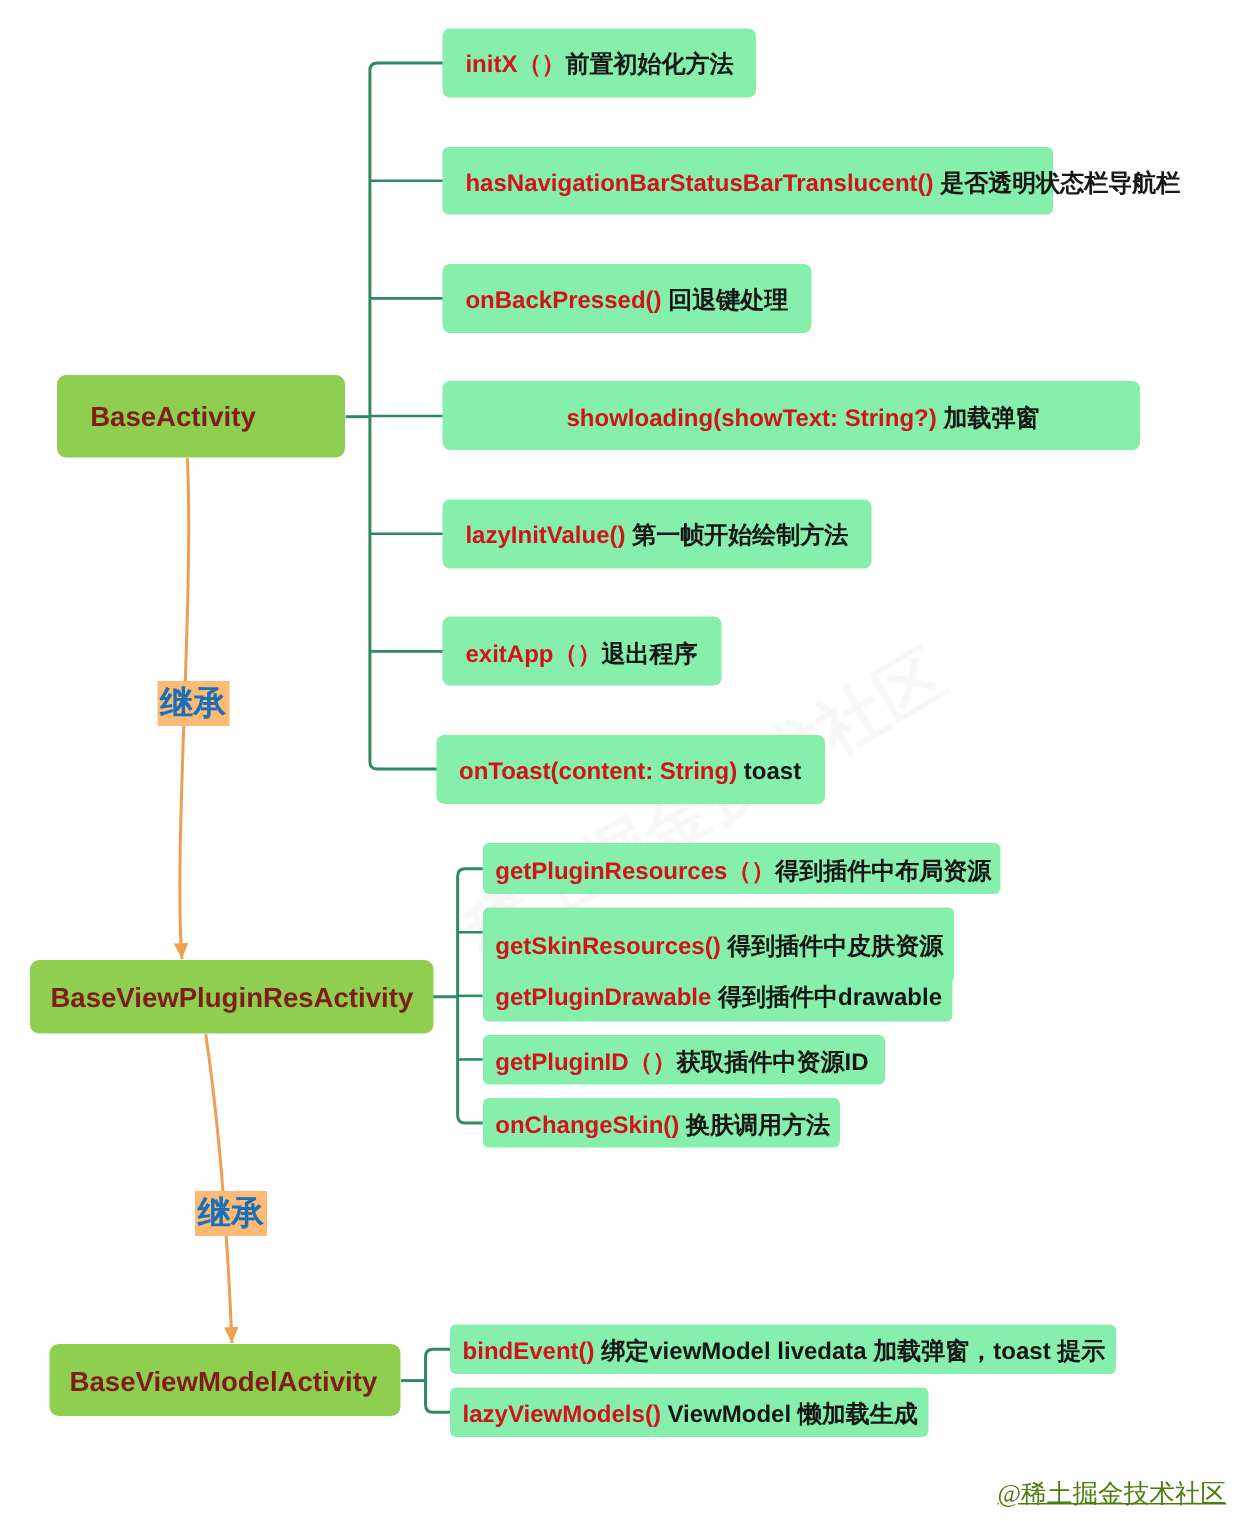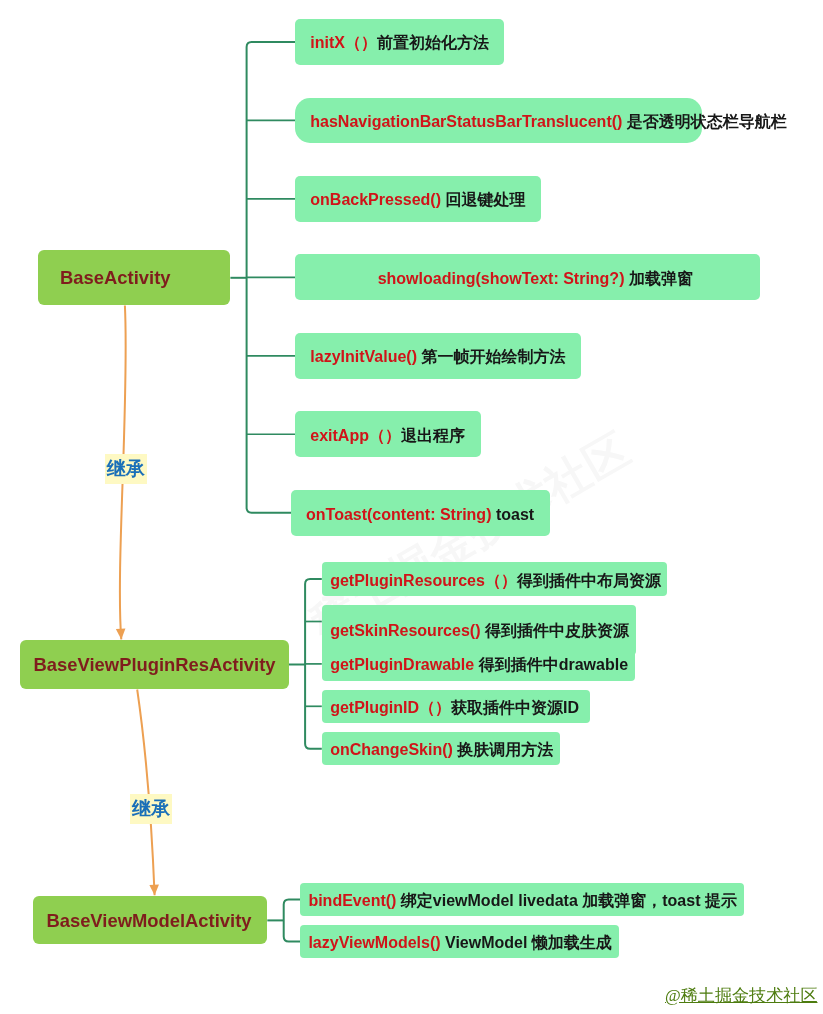--- a/index.html
+++ b/index.html
@@ -9,22 +9,22 @@
   #stage{position:absolute;left:0;top:0;width:823px;height:1014px;background:#fff;}
   svg.lines{position:absolute;left:0;top:0;width:823px;height:1014px;z-index:2;}
   .node{position:absolute;box-sizing:border-box;display:flex;align-items:center;z-index:3;}
   .root-node{background:#8fcf50;border-radius:6px;color:#7f1d1d;font-weight:bold;
              justify-content:flex-start;font-size:18px;white-space:nowrap;}
   .leaf{background:#86efac;border-radius:5px;white-space:pre;}
   .leaf .txt{display:block;position:relative;top:2px;}
   .root-node span{position:relative;top:1px;}
   .m{color:#d01419;font-weight:bold;}
   .d{color:#171717;font-weight:bold;}
-  .inherit{position:absolute;color:#1a6fb8;font-weight:bold;white-space:nowrap;font-size:19px;z-index:4;
-           background:#fef9c3;line-height:30px;height:30px;padding:0 2px;}
+  .inherit{position:absolute;color:#1a6fb8;font-weight:bold;white-space:nowrap;font-size:22px;z-index:4;
+           background:#fdba74;line-height:30px;height:30px;padding:0 2px;}
   .wm-corner{position:absolute;color:#4d7c0f;white-space:nowrap;font-size:17.1px;z-index:1;
              font-family:"Liberation Serif","DejaVu Serif",serif;text-decoration:underline;}
   .wm-diag{position:absolute;color:#f7f7f7;white-space:nowrap;font-size:44px;font-weight:bold;
            transform:rotate(-30deg);transform-origin:left top;letter-spacing:1px;z-index:0;}
 </style>
 </head>
 <body>
 
 <div id="stage">
   <svg class="lines" viewBox="0 0 823 1014" id="svg-lines">
@@ -60,21 +60,21 @@
   </div>
   <div class="node root-node" id="n-base-view-model-activity" style="left: 32.5px; top: 896.1px; width: 234.8px; height: 48.1px; font-size: 18.4px; padding-left: 13.9px;">
     <span>BaseViewModelActivity</span>
   </div>
 
   <div class="inherit" id="edge-label-0" style="left: 104.7px; top: 453.8px;">继承</div>
   <div class="inherit" id="edge-label-1" style="left: 129.9px; top: 793.5px;">继承</div>
 
   <div id="leaves">
       <div class="node leaf" style="left: 295.3px; top: 19.1px; width: 208.7px; height: 45.8px; font-size: 16px; padding-left: 15px; border-radius: 5px;"><span class="txt"><span class="m">initX（）</span><span class="d">前置初始化方法</span></span></div>
-      <div class="node leaf" style="left: 295.3px; top: 97.55px; width: 407px; height: 45.8px; font-size: 16px; padding-left: 15px; border-radius: 15px;"><span class="txt"><span class="m">hasNavigationBarStatusBarTranslucent()</span> <span class="d">是否透明状态栏导航栏</span></span></div>
+      <div class="node leaf" style="left: 295.3px; top: 97.55px; width: 407px; height: 45.8px; font-size: 16px; padding-left: 15px; border-radius: 4px;"><span class="txt"><span class="m">hasNavigationBarStatusBarTranslucent()</span> <span class="d">是否透明状态栏导航栏</span></span></div>
       <div class="node leaf" style="left: 295.3px; top: 176px; width: 246.2px; height: 45.8px; font-size: 16px; padding-left: 15px; border-radius: 5px;"><span class="txt"><span class="m">onBackPressed()</span> <span class="d">回退键处理</span></span></div>
       <div class="node leaf" style="left: 295.3px; top: 254.45px; width: 465px; height: 45.8px; font-size: 16px; padding-left: 15px; border-radius: 5px; justify-content: center;"><span class="txt"><span class="m">showloading(showText: String?)</span> <span class="d">加载弹窗</span></span></div>
       <div class="node leaf" style="left: 295.3px; top: 332.9px; width: 285.7px; height: 45.8px; font-size: 16px; padding-left: 15px; border-radius: 5px;"><span class="txt"><span class="m">lazyInitValue()</span> <span class="d">第一帧开始绘制方法</span></span></div>
       <div class="node leaf" style="left: 295.3px; top: 411.35px; width: 185.5px; height: 45.8px; font-size: 16px; padding-left: 15px; border-radius: 5px;"><span class="txt"><span class="m">exitApp（）</span><span class="d">退出程序</span></span></div>
       <div class="node leaf" style="left: 291px; top: 489.8px; width: 259px; height: 45.8px; font-size: 16px; padding-left: 15px; border-radius: 5px;"><span class="txt"><span class="m">onToast(content: String)</span> <span class="d">toast</span></span></div>
       <div class="node leaf" style="left: 321.8px; top: 562.4px; width: 345.4px; height: 33.4px; font-size: 16px; padding-left: 8.4px; border-radius: 4px;"><span class="txt"><span class="m">getPluginResources（）</span><span class="d">得到插件中布局资源</span></span></div>
       <div class="node leaf" style="left: 321.8px; top: 604.8px; width: 314.7px; height: 50px; font-size: 16px; padding-left: 8.4px; border-radius: 4px;"><span class="txt"><span class="m">getSkinResources()</span> <span class="d">得到插件中皮肤资源</span></span></div>
       <div class="node leaf" style="left: 321.8px; top: 647.2px; width: 312.8px; height: 33.4px; font-size: 16px; padding-left: 8.4px; border-radius: 4px;"><span class="txt"><span class="m">getPluginDrawable</span> <span class="d">得到插件中drawable</span></span></div>
       <div class="node leaf" style="left: 321.8px; top: 689.6px; width: 267.8px; height: 33.4px; font-size: 16px; padding-left: 8.4px; border-radius: 4px;"><span class="txt"><span class="m">getPluginID（）</span><span class="d">获取插件中资源ID</span></span></div>
       <div class="node leaf" style="left: 321.8px; top: 732px; width: 238.7px; height: 33.4px; font-size: 16px; padding-left: 8.4px; border-radius: 4px;"><span class="txt"><span class="m">onChangeSkin()</span> <span class="d">换肤调用方法</span></span></div>

